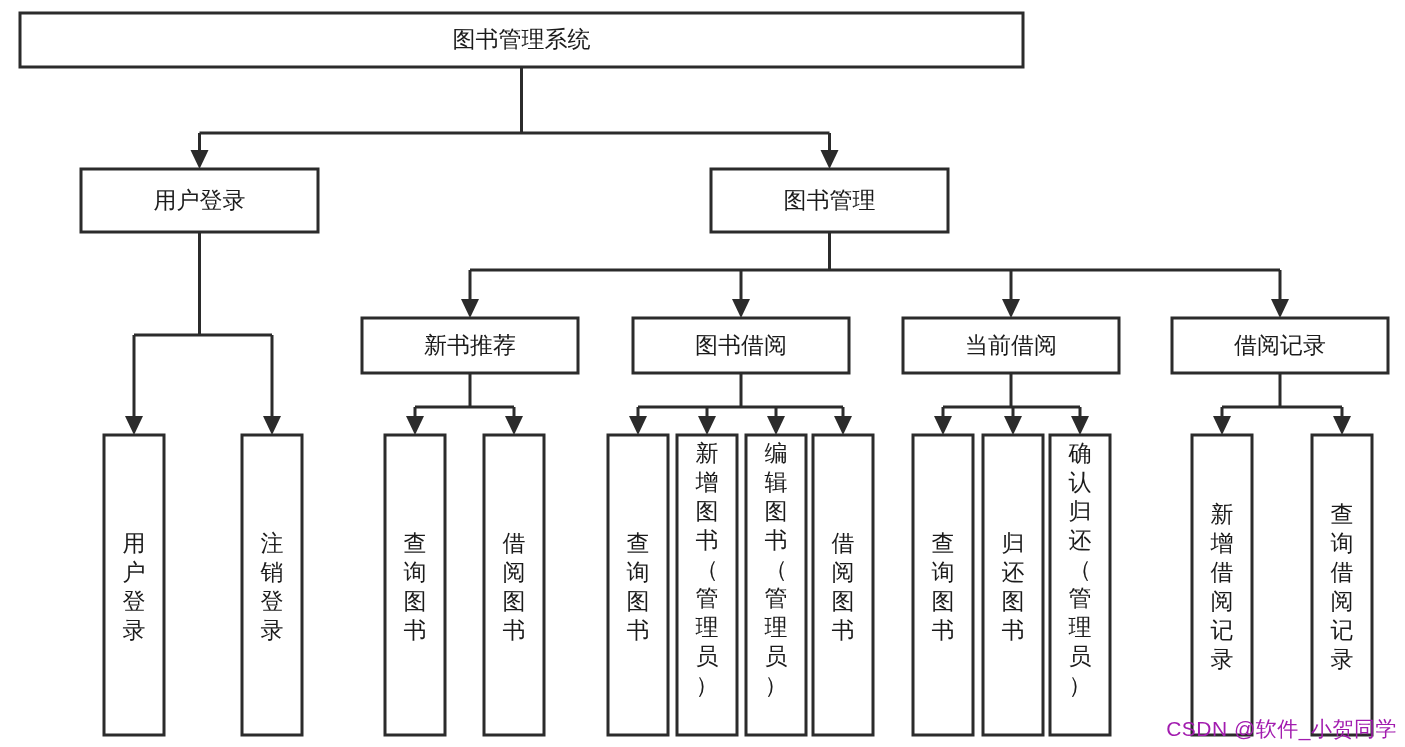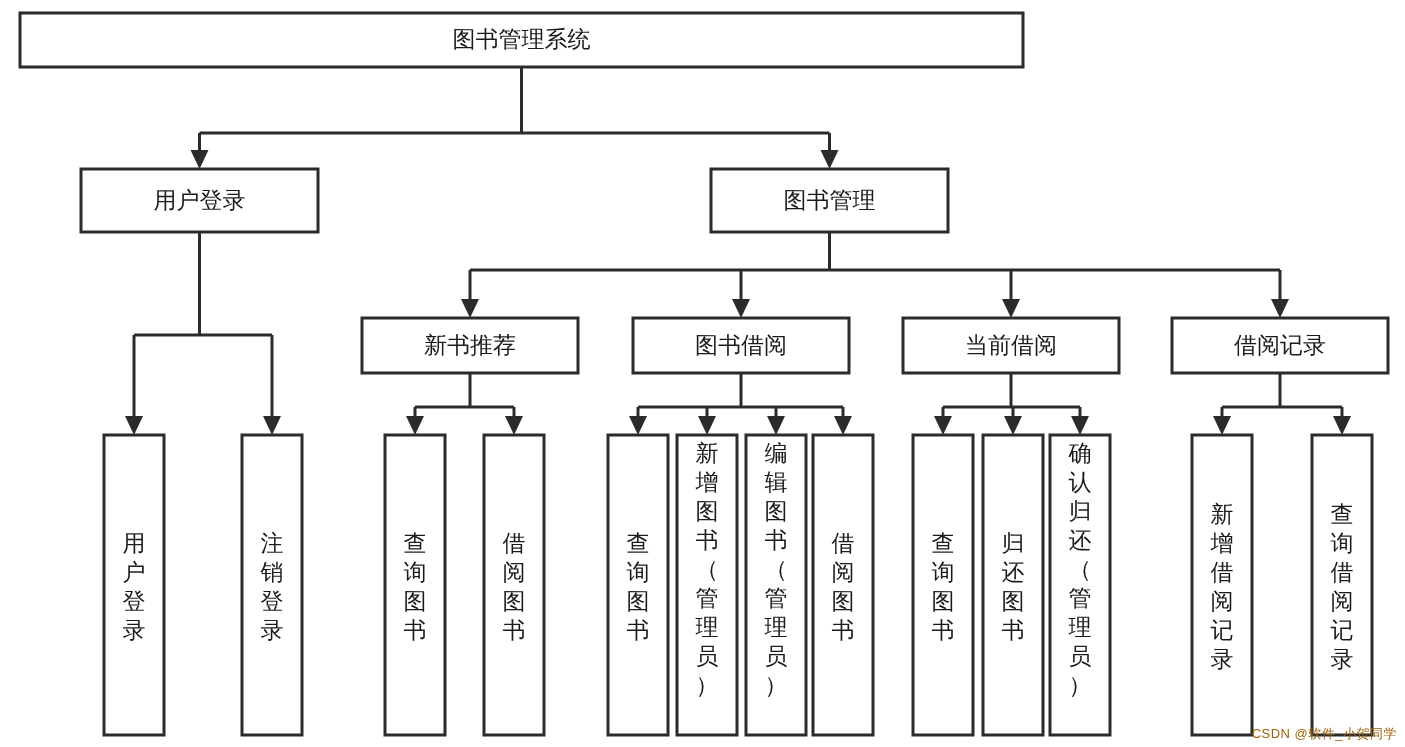--- a/index.html
+++ b/index.html
@@ -7,21 +7,21 @@
        font-family:"Liberation Sans","DejaVu Sans",sans-serif;}
   #stage{position:relative;width:1405px;height:747px;background:#fff;}
   svg{position:absolute;left:0;top:0;}
   .box-rect{fill:#ffffff;stroke:#2b2b2b;stroke-width:3;}
   .conn{stroke:#2b2b2b;stroke-width:3;fill:none;}
   .arrow-head{fill:#2b2b2b;}
   .node-label{font-family:"Liberation Sans","DejaVu Sans",sans-serif;
               font-size:23px;fill:#1b1b1b;text-anchor:middle;dominant-baseline:middle;}
   .vlabel-char{font-family:"Liberation Sans","DejaVu Sans",sans-serif;
                font-size:23px;fill:#1b1b1b;text-anchor:middle;}
-  .watermark{position:absolute;right:8px;bottom:4px;font-size:13px;color:#a16207;
+  .watermark{position:absolute;right:8px;bottom:4px;font-size:21px;color:#a21caf;
              letter-spacing:.5px;white-space:nowrap;}
 </style>
 </head>
 <body>
 
 <div id="stage">
   <svg id="tree" width="1405" height="747" xmlns="http://www.w3.org/2000/svg">
       <g>
         <rect x="20" y="13" width="1003" height="54" rx="0" class="box-rect"></rect>
         <text x="521.5" y="41" class="node-label">图书管理系统</text>

